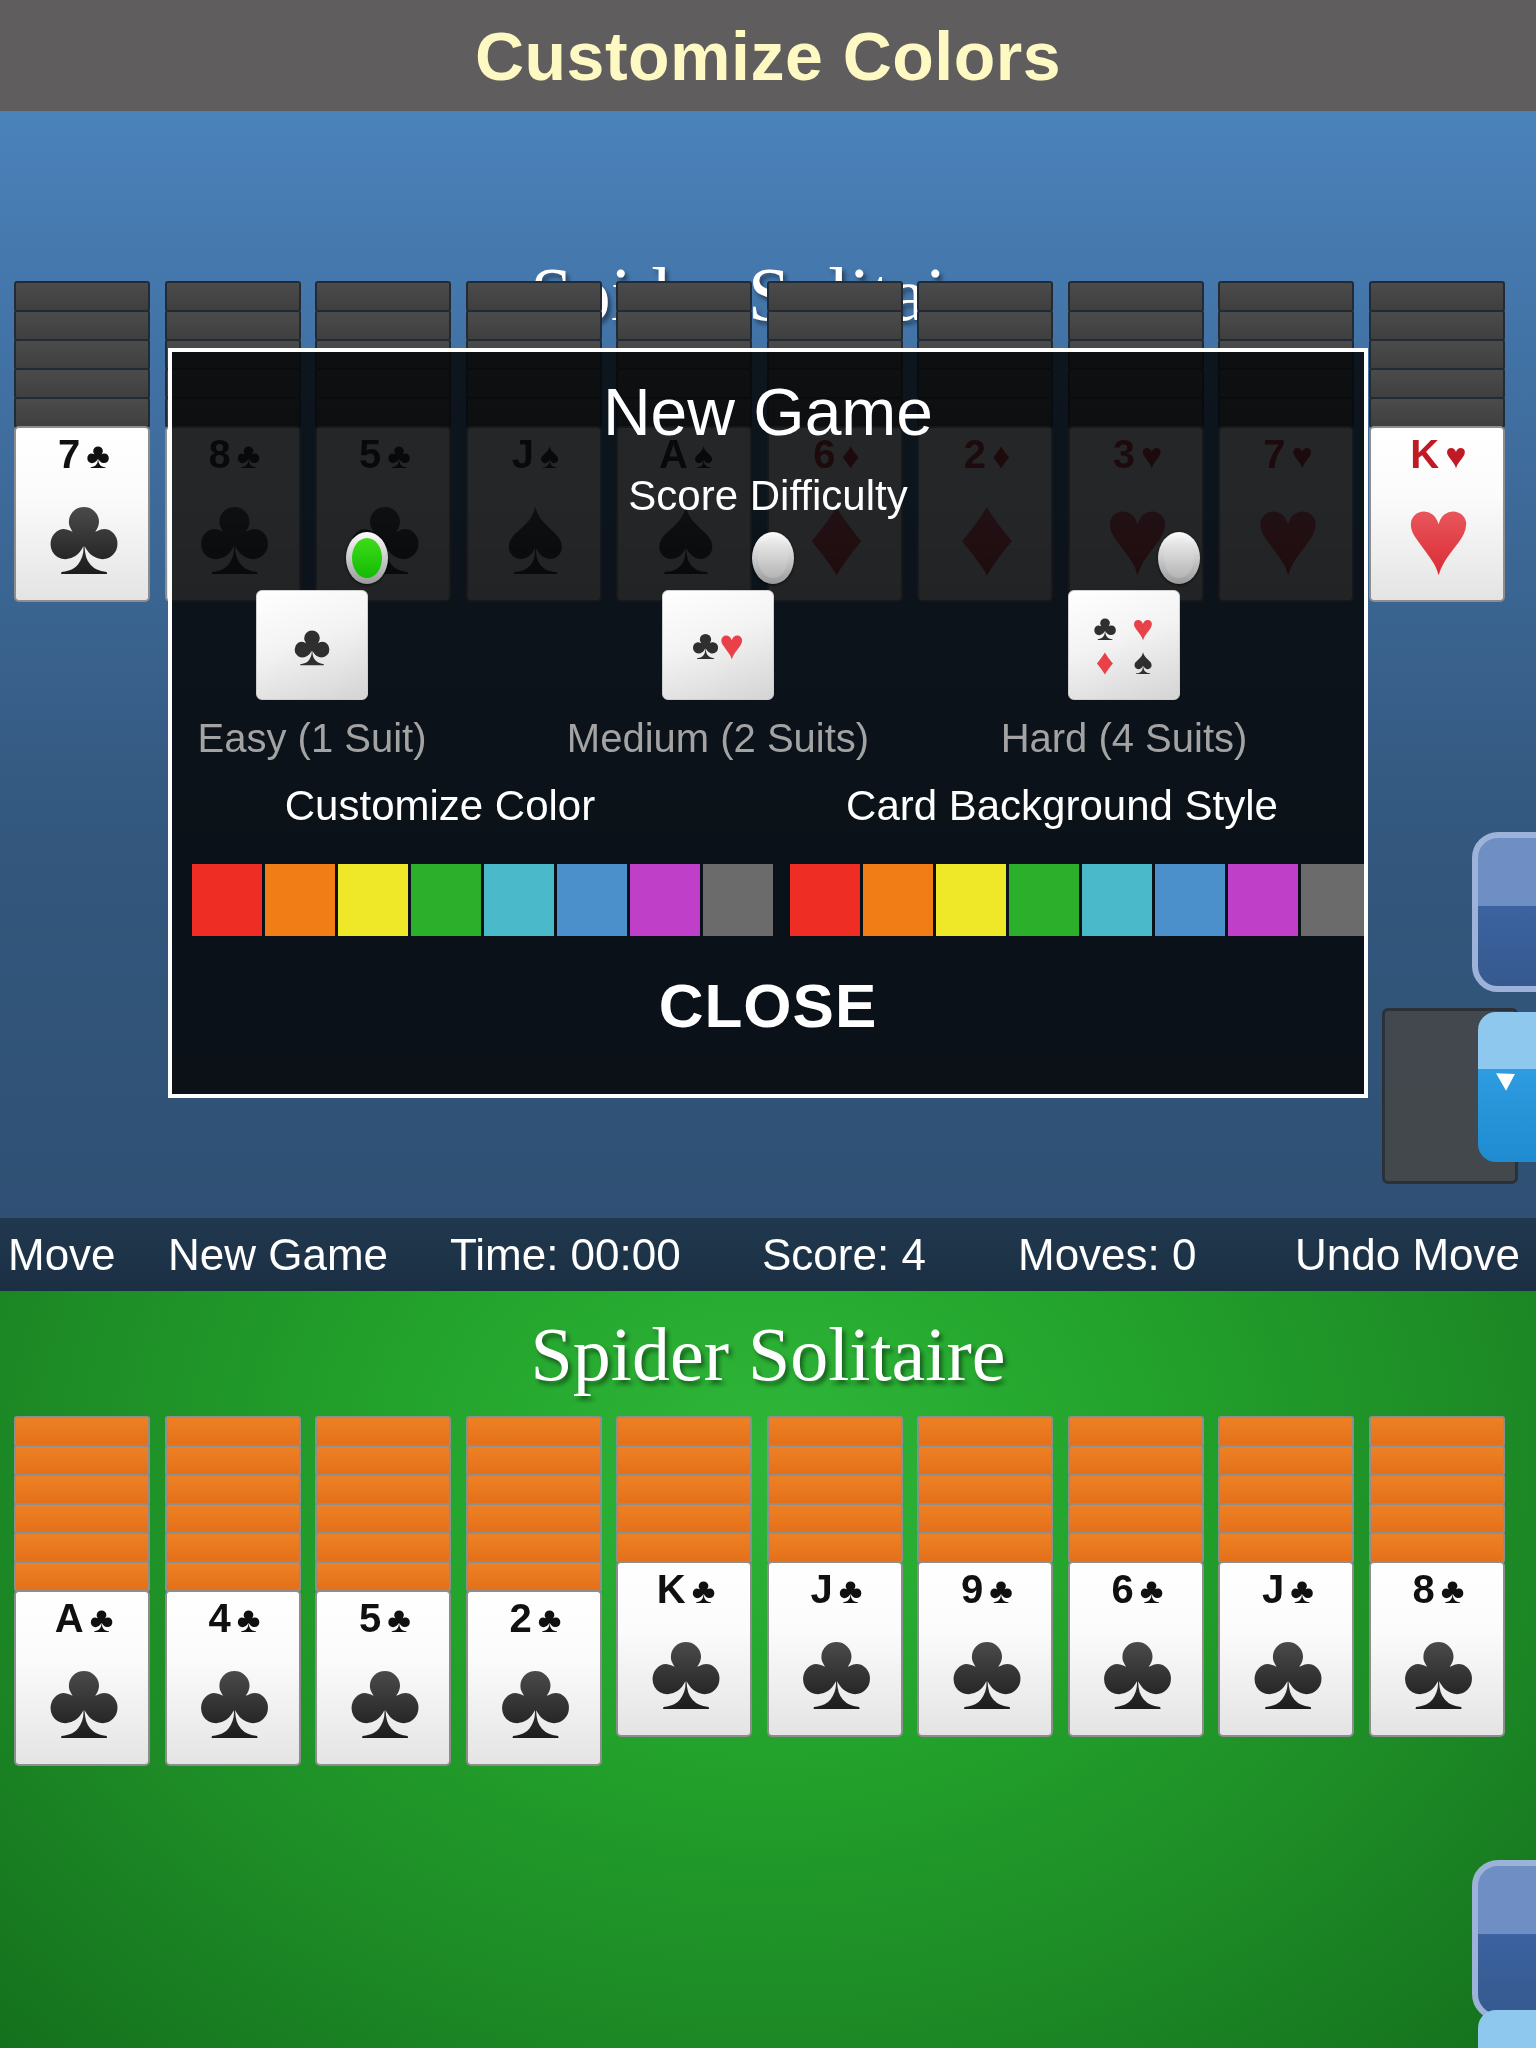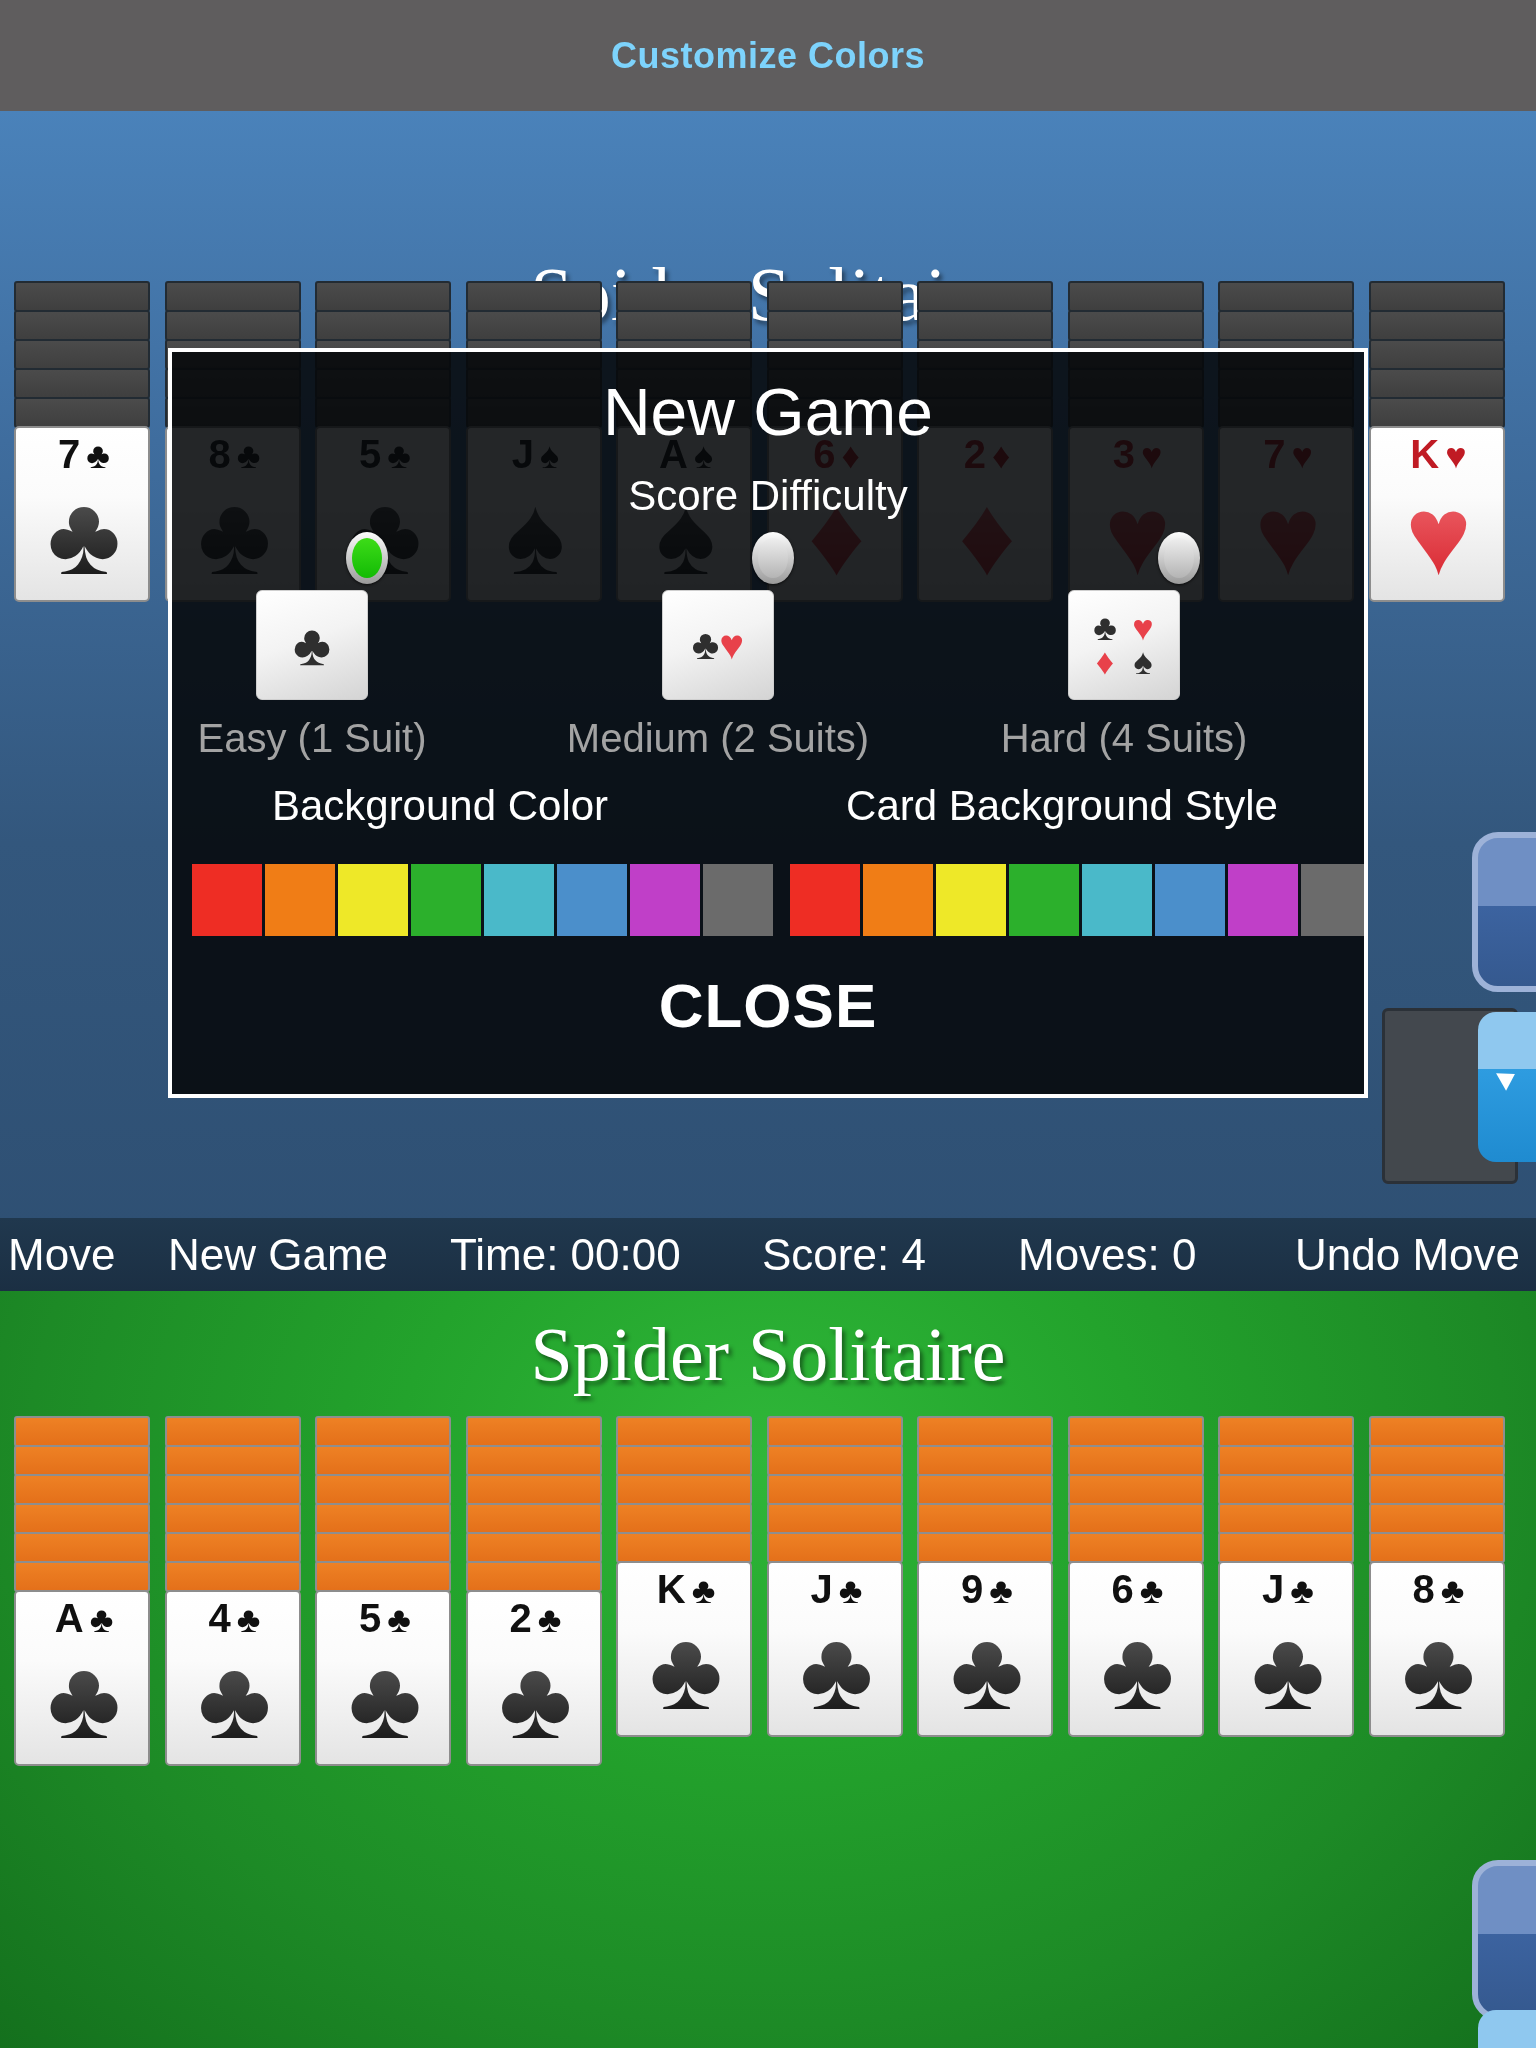--- a/index.html
+++ b/index.html
@@ -5,21 +5,21 @@
   * { margin:0; padding:0; box-sizing:border-box; }
   html,body { width:1536px; height:2048px; overflow:hidden; background:#000; }
   body { font-family:"Liberation Sans", sans-serif; }
 
   
   #titlebar{
     position:absolute; left:0; top:0; width:1536px; height:111px;
     background:#5f5d5e; display:flex; align-items:center; justify-content:center;
   }
   #titlebar .tb-text{
-    color:#7dd3fc; font-size:36px; font-weight:bold; letter-spacing:0.5px;
+    color:#fef9c3; font-size:68px; font-weight:bold; letter-spacing:0.5px;
     font-family:"Liberation Sans", sans-serif;
   }
 
   
   #paneBlue{
     position:absolute; left:0; top:111px; width:1536px; height:1180px;
     background:linear-gradient(180deg,#4a82ba 0%, #3f6d9e 28%, #33577d 62%, #2e4f72 100%);
     overflow:hidden;
   }
   #paneGreen{
@@ -331,21 +331,21 @@
           <span class="s red quad">♦</span>
           <span class="s blk quad">♠</span>
         </span>
       </div>
   </div>
 
   <div class="difflabel" style="left:-70px;">Easy (1 Suit)</div>
   <div class="difflabel" style="left:336px;">Medium (2 Suits)</div>
   <div class="difflabel" style="left:742px;">Hard (4 Suits)</div>
 
-  <div class="secthead" style="left:-12px;">Background Color</div>
+  <div class="secthead" style="left:-12px;">Customize Color</div>
   <div class="secthead" style="left:610px;">Card Background Style</div>
 
   <div class="swatches" id="sw1" style="left:20px;">
       <div class="swatch" style="background: rgb(238, 45, 36);"></div>
       <div class="swatch" style="background: rgb(240, 125, 22);"></div>
       <div class="swatch" style="background: rgb(238, 232, 40);"></div>
       <div class="swatch" style="background: rgb(44, 176, 44);"></div>
       <div class="swatch" style="background: rgb(74, 185, 201);"></div>
       <div class="swatch" style="background: rgb(75, 143, 203);"></div>
       <div class="swatch" style="background: rgb(192, 63, 200);"></div>

